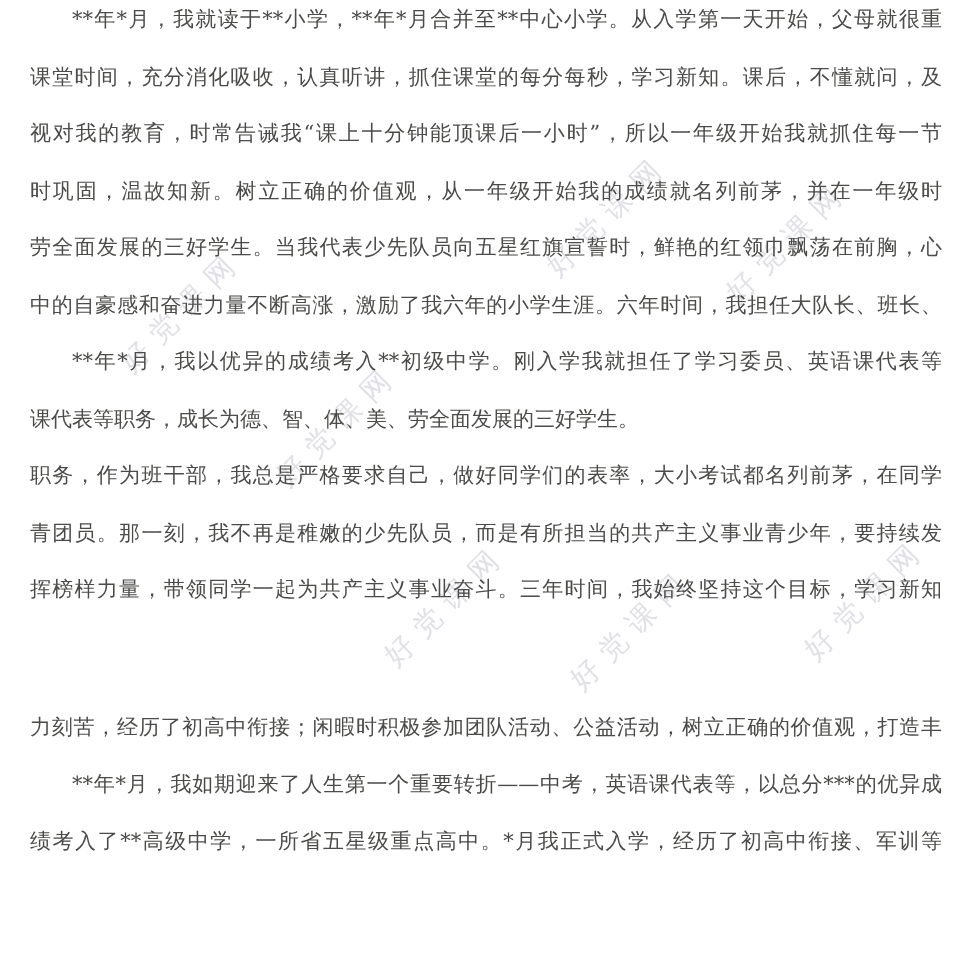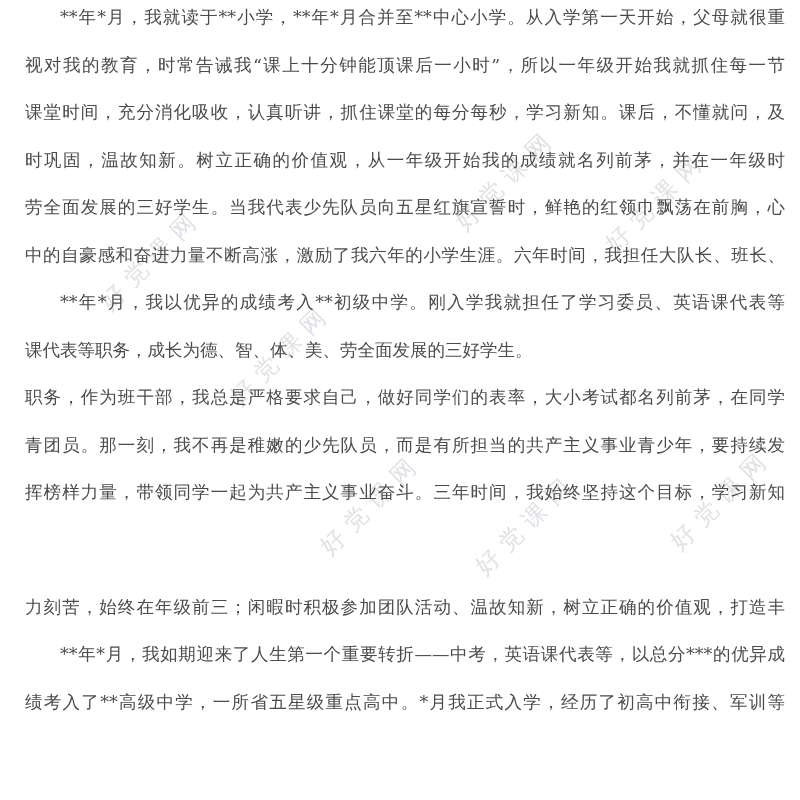--- a/index.html
+++ b/index.html
@@ -61,28 +61,28 @@
     <span class="wm" style="left:590px; top:185px;">好党课网</span>
     <span class="wm" style="left:85px;  top:243px;">好党课网</span>
     <span class="wm" style="left:215px; top:338px;">好党课网</span>
     <span class="wm" style="left:305px; top:488px;">好党课网</span>
     <span class="wm" style="left:460px; top:508px;">好党课网</span>
     <span class="wm" style="left:655px; top:483px;">好党课网</span>
   </div>
 
   <div class="content">
     <div class="line indent">**年*月，我就读于**小学，**年*月合并至**中心小学。从入学第一天开始，父母就很重</div>
+    <div class="line">课堂时间，充分消化吸收，认真听讲，抓住课堂的每分每秒，学习新知。课后，不懂就问，及</div>
     <div class="line">视对我的教育，时常告诫我“课上十分钟能顶课后一小时”，所以一年级开始我就抓住每一节</div>
-    <div class="line">课堂时间，充分消化吸收，认真听讲，抓住课堂的每分每秒，学习新知。课后，不懂就问，及</div>
     <div class="line">时巩固，温故知新。树立正确的价值观，从一年级开始我的成绩就名列前茅，并在一年级时</div>
     <div class="line">劳全面发展的三好学生。当我代表少先队员向五星红旗宣誓时，鲜艳的红领巾飘荡在前胸，心</div>
     <div class="line">中的自豪感和奋进力量不断高涨，激励了我六年的小学生涯。六年时间，我担任大队长、班长、</div>
     <div class="line indent">**年*月，我以优异的成绩考入**初级中学。刚入学我就担任了学习委员、英语课代表等</div>
     <div class="line end">课代表等职务，成长为德、智、体、美、劳全面发展的三好学生。</div>
     <div class="line">职务，作为班干部，我总是严格要求自己，做好同学们的表率，大小考试都名列前茅，在同学</div>
     <div class="line">青团员。那一刻，我不再是稚嫩的少先队员，而是有所担当的共产主义事业青少年，要持续发</div>
     <div class="line">挥榜样力量，带领同学一起为共产主义事业奋斗。三年时间，我始终坚持这个目标，学习新知</div>
-    <div class="line gap">力刻苦，始终在年级前三；闲暇时积极参加团队活动、温故知新，树立正确的价值观，打造丰</div>
+    <div class="line gap">力刻苦，经历了初高中衔接；闲暇时积极参加团队活动、公益活动，树立正确的价值观，打造丰</div>
     <div class="line indent">**年*月，我如期迎来了人生第一个重要转折——中考，英语课代表等，以总分***的优异成</div>
     <div class="line">绩考入了**高级中学，一所省五星级重点高中。*月我正式入学，经历了初高中衔接、军训等</div>
   </div>
 
 </div>
 
 </body></html>

